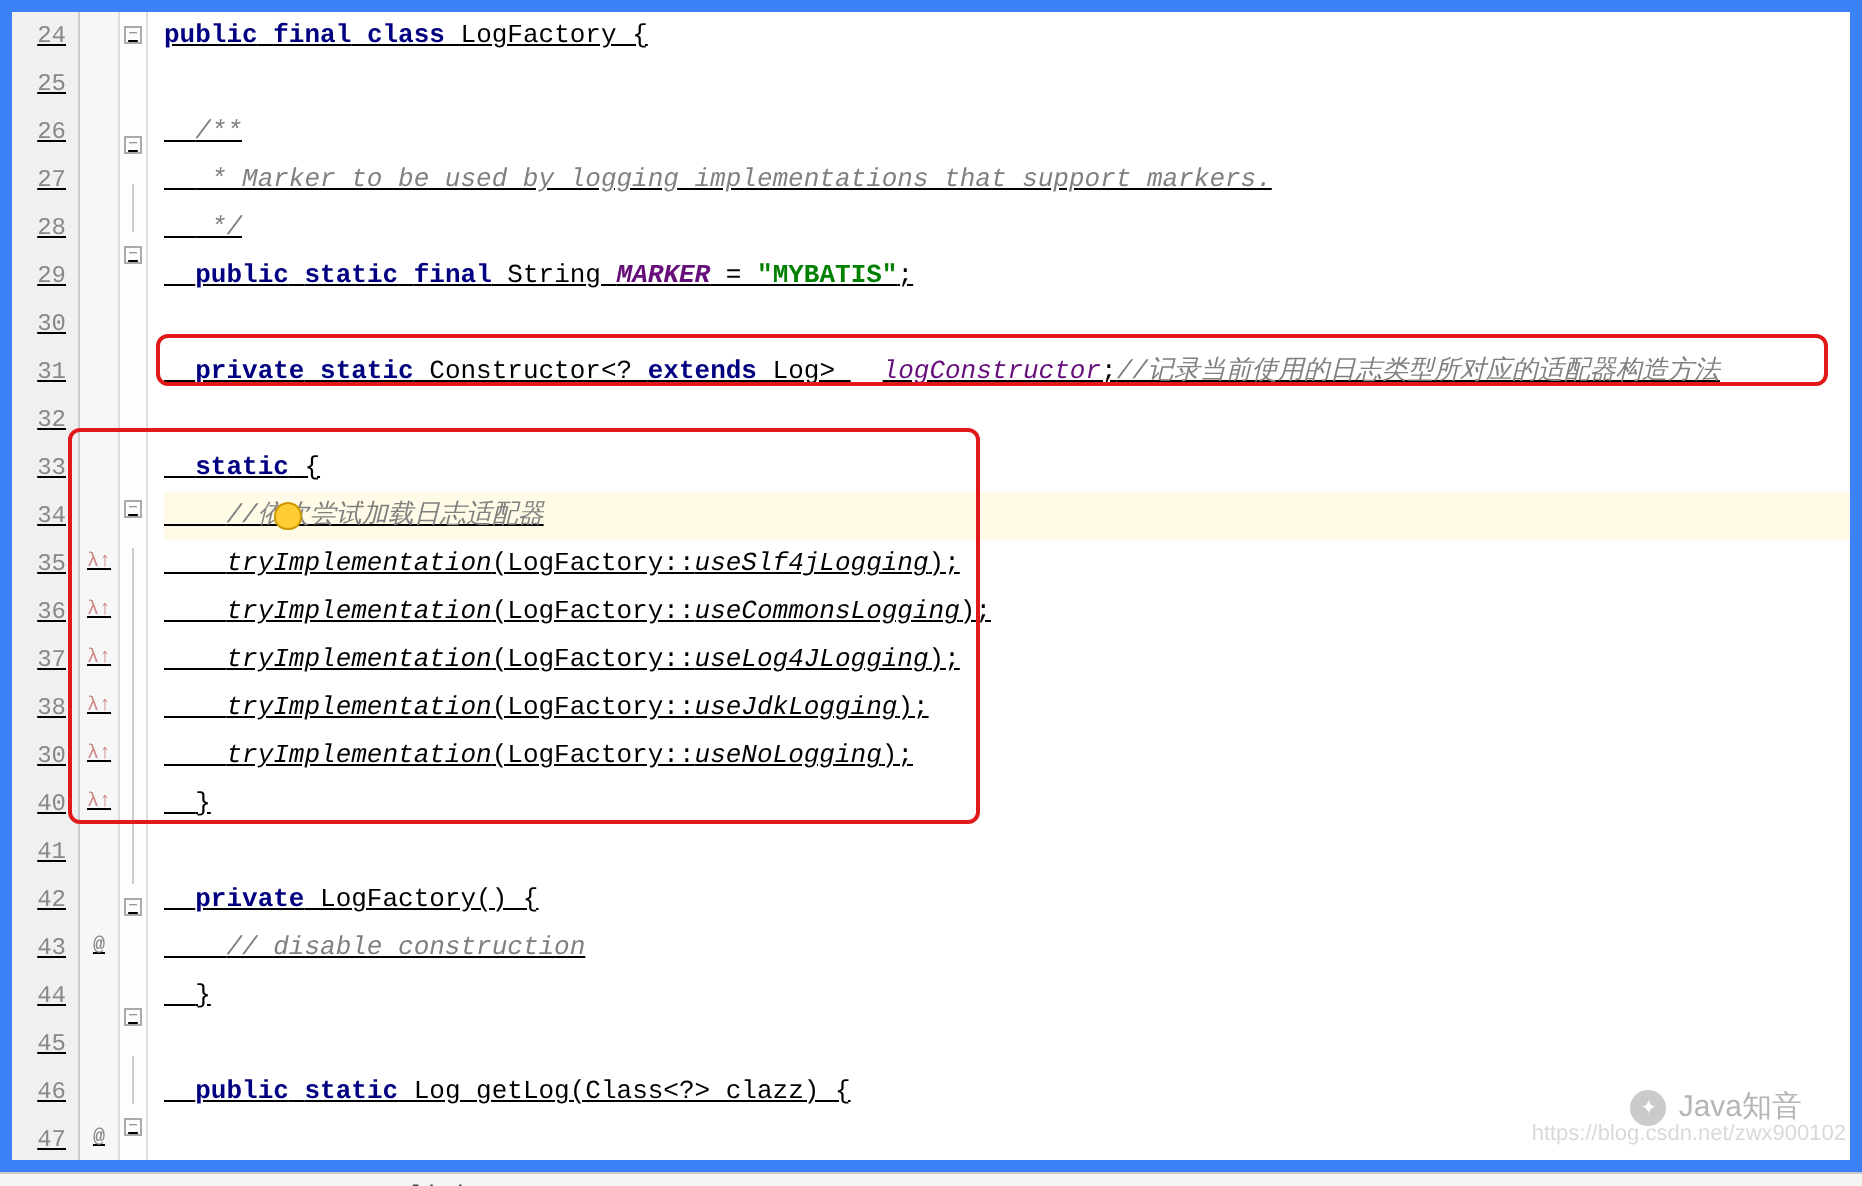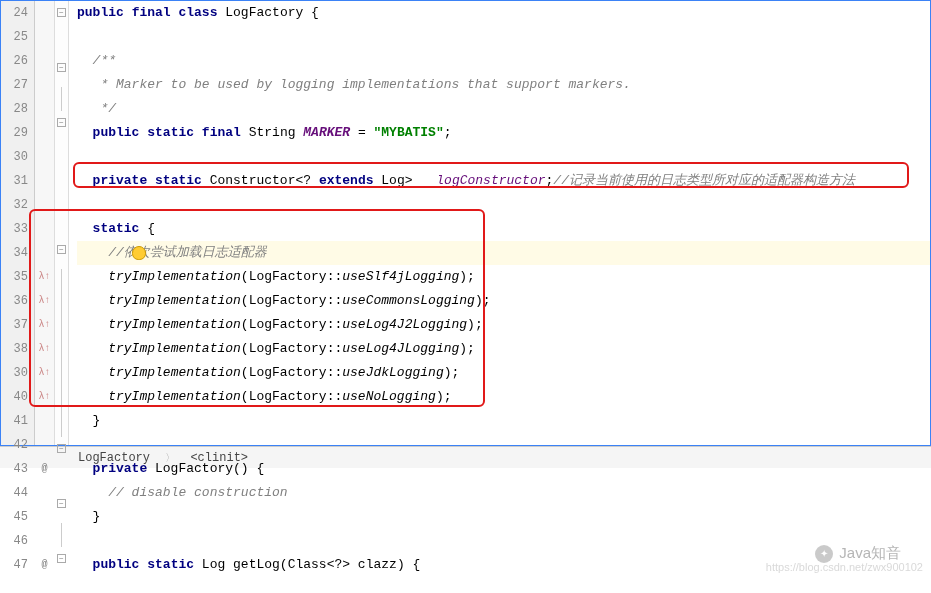--- a/index.html
+++ b/index.html
@@ -9,23 +9,24 @@
     font-size: 13px;
     background: #ffffff;
     color: #000;
     width: 931px;
     height: 593px;
     overflow: hidden;
     position: relative;
   }
   .editor {
     display: flex;
-    height: 446px;
-    border: 1px solid #3b82f6;
-    position: relative;
+    height: 586px;
+    border: 6px solid #3b82f6;
+    position: relative;
+    text-decoration: underline;
   }
   .gutter {
     width: 34px;
     background: #f0f0f0;
     text-align: right;
     padding-right: 6px;
     color: #888;
     font-size: 12px;
     border-right: 1px solid #ccc;
     user-select: none;
@@ -244,21 +245,20 @@
     <div class="row">  <span class="doc"> * Marker to be used by logging implementations that support markers.</span></div>
     <div class="row">  <span class="doc"> */</span></div>
     <div class="row">  <span class="kw">public</span> <span class="kw">static</span> <span class="kw">final</span><span> String </span><span class="ident-italic">MARKER</span><span> = </span><span class="str">"MYBATIS"</span><span>;</span></div>
     <div class="row"></div>
     <div class="row">  <span class="kw">private</span> <span class="kw">static</span><span> Constructor&lt;? </span><span class="kw">extends</span><span> Log&gt; </span><span class="purple">logConstructor</span><span>;</span><span class="cmt">//记录当前使用的日志类型所对应的适配器构造方法</span></div>
     <div class="row"></div>
     <div class="row">  <span class="kw">static</span><span> {</span></div>
     <div class="row highlight-line">    <span class="cmt">//依次尝试加载日志适配器</span><div class="bulb"></div></div>
     <div class="row">    <span class="call-italic">tryImplementation</span><span>(LogFactory::</span><span class="call-italic">useSlf4jLogging</span><span>);</span></div>
     <div class="row">    <span class="call-italic">tryImplementation</span><span>(LogFactory::</span><span class="call-italic">useCommonsLogging</span><span>);</span></div>
-    <div class="row">    <span class="call-italic">tryImplementation</span><span>(LogFactory::</span><span class="call-italic">useLog4J2Logging</span><span>);</span></div>
     <div class="row">    <span class="call-italic">tryImplementation</span><span>(LogFactory::</span><span class="call-italic">useLog4JLogging</span><span>);</span></div>
     <div class="row">    <span class="call-italic">tryImplementation</span><span>(LogFactory::</span><span class="call-italic">useJdkLogging</span><span>);</span></div>
     <div class="row">    <span class="call-italic">tryImplementation</span><span>(LogFactory::</span><span class="call-italic">useNoLogging</span><span>);</span></div>
     <div class="row">  <span>}</span></div>
     <div class="row"></div>
     <div class="row">  <span class="kw">private</span><span> LogFactory() {</span></div>
     <div class="row">    <span class="cmt">// disable construction</span></div>
     <div class="row">  <span>}</span></div>
     <div class="row"></div>
     <div class="row">  <span class="kw">public</span> <span class="kw">static</span><span> Log getLog(Class&lt;?&gt; clazz) {</span></div>

